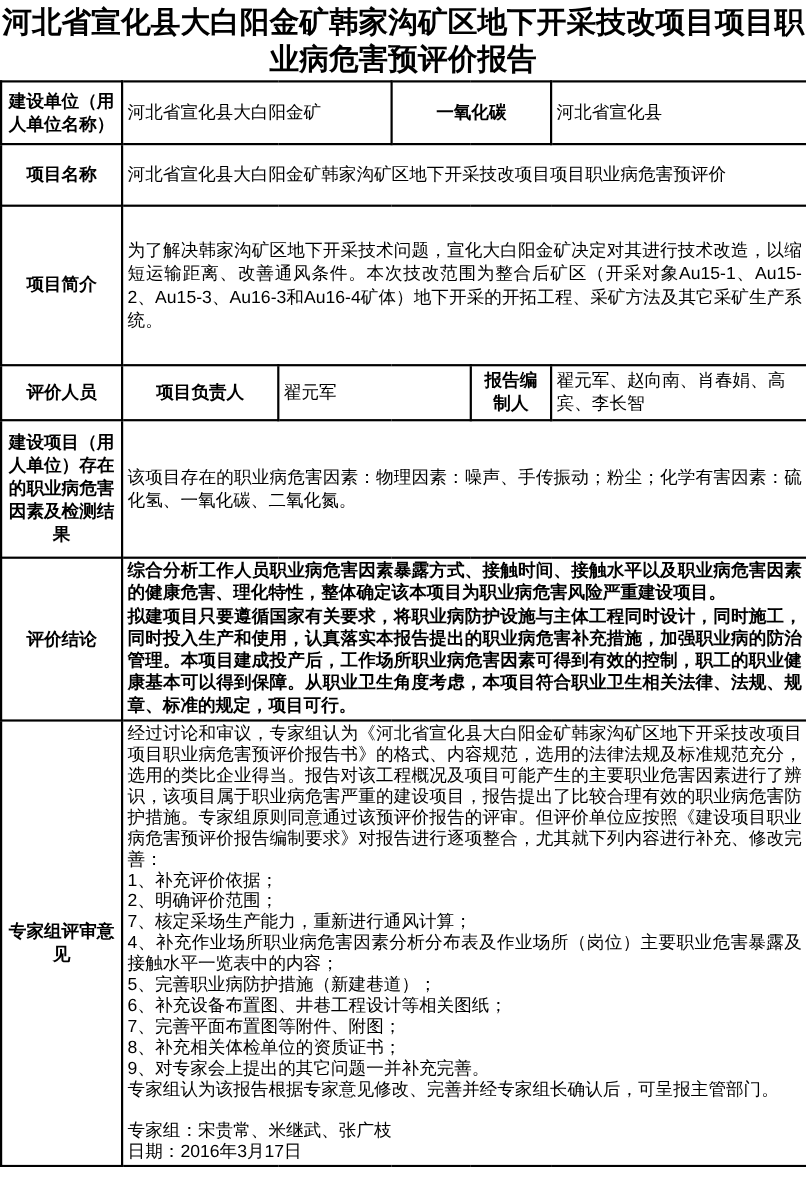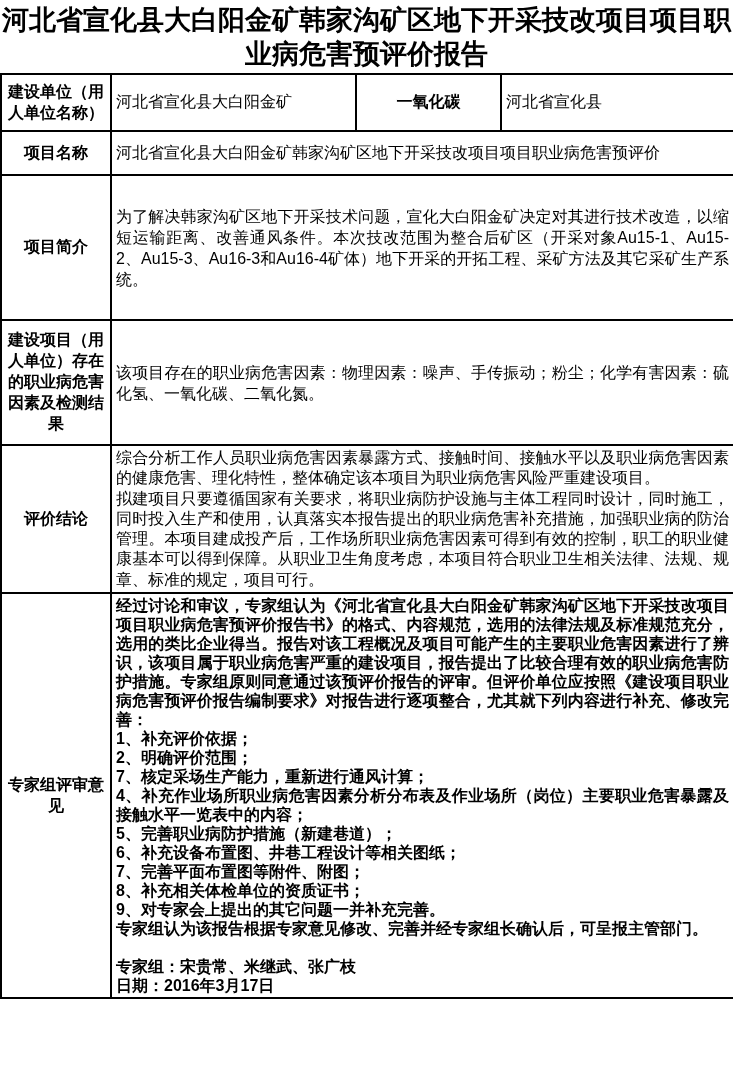--- a/index.html
+++ b/index.html
@@ -38,38 +38,37 @@
     font-size: 17px;
     text-align: center;
     padding: 2px 3px;
   }
   td.center { text-align: left; }
   td.para {
     text-align: justify;
     line-height: 21px;
     margin-top: 28px;
   }
-  td.concl { vertical-align: middle; }
+  td.concl { vertical-align: middle; font-weight: bold; }
   .concl-p {
     text-align: justify;
     line-height: 20.3px;
   }
   td.expert-cell {
     vertical-align: top;
     padding-top: 3px;
   }
   .expert-line {
     text-align: justify;
     line-height: 19px;
     min-height: 19px;
-    font-weight: bold;
   }
 
   tr.r1 { height: 57px; }
-  tr.r2 { height: 44px; }
+  tr.r2 { height: 56px; }
   tr.r3 { height: 145px; }
   tr.r4 { height: 50px; }
   tr.r5 { height: 53px; }
   tr.r6 { height: 125px; }
   tr.r7 { height: 142px; }
   tr.r8 { height: 398px; }
 </style>
 </head>
 <body>
 
@@ -98,20 +97,27 @@
     <tr class="r2">
       <td class="label">项目名称</td>
       <td class="center" colspan="5">河北省宣化县大白阳金矿韩家沟矿区地下开采技改项目项目职业病危害预评价</td>
     </tr>
 
     <tr class="r3">
       <td class="label">项目简介</td>
       <td class="para" colspan="5">为了解决韩家沟矿区地下开采技术问题，宣化大白阳金矿决定对其进行技术改造，以缩短运输距离、改善通风条件。本次技改范围为整合后矿区（开采对象Au15-1、Au15-2、Au15-3、Au16-3和Au16-4矿体）地下开采的开拓工程、采矿方法及其它采矿生产系统。</td>
     </tr>
 
+    <tr class="r4">
+      <td class="label">评价人员</td>
+      <td class="label">项目负责人</td>
+      <td class="center" colspan="2">翟元军</td>
+      <td class="label">报告编制人</td>
+      <td class="center">翟元军、赵向南、肖春娟、高宾、李长智</td>
+    </tr>
 
 
     <tr class="r6">
       <td class="label">建设项目（用人单位）存在的职业病危害因素及检测结果</td>
       <td class="para" colspan="5">该项目存在的职业病危害因素：物理因素：噪声、手传振动；粉尘；化学有害因素：硫化氢、一氧化碳、二氧化氮。</td>
     </tr>
 
     <tr class="r7">
       <td class="label">评价结论</td>
       <td class="concl" colspan="5">

